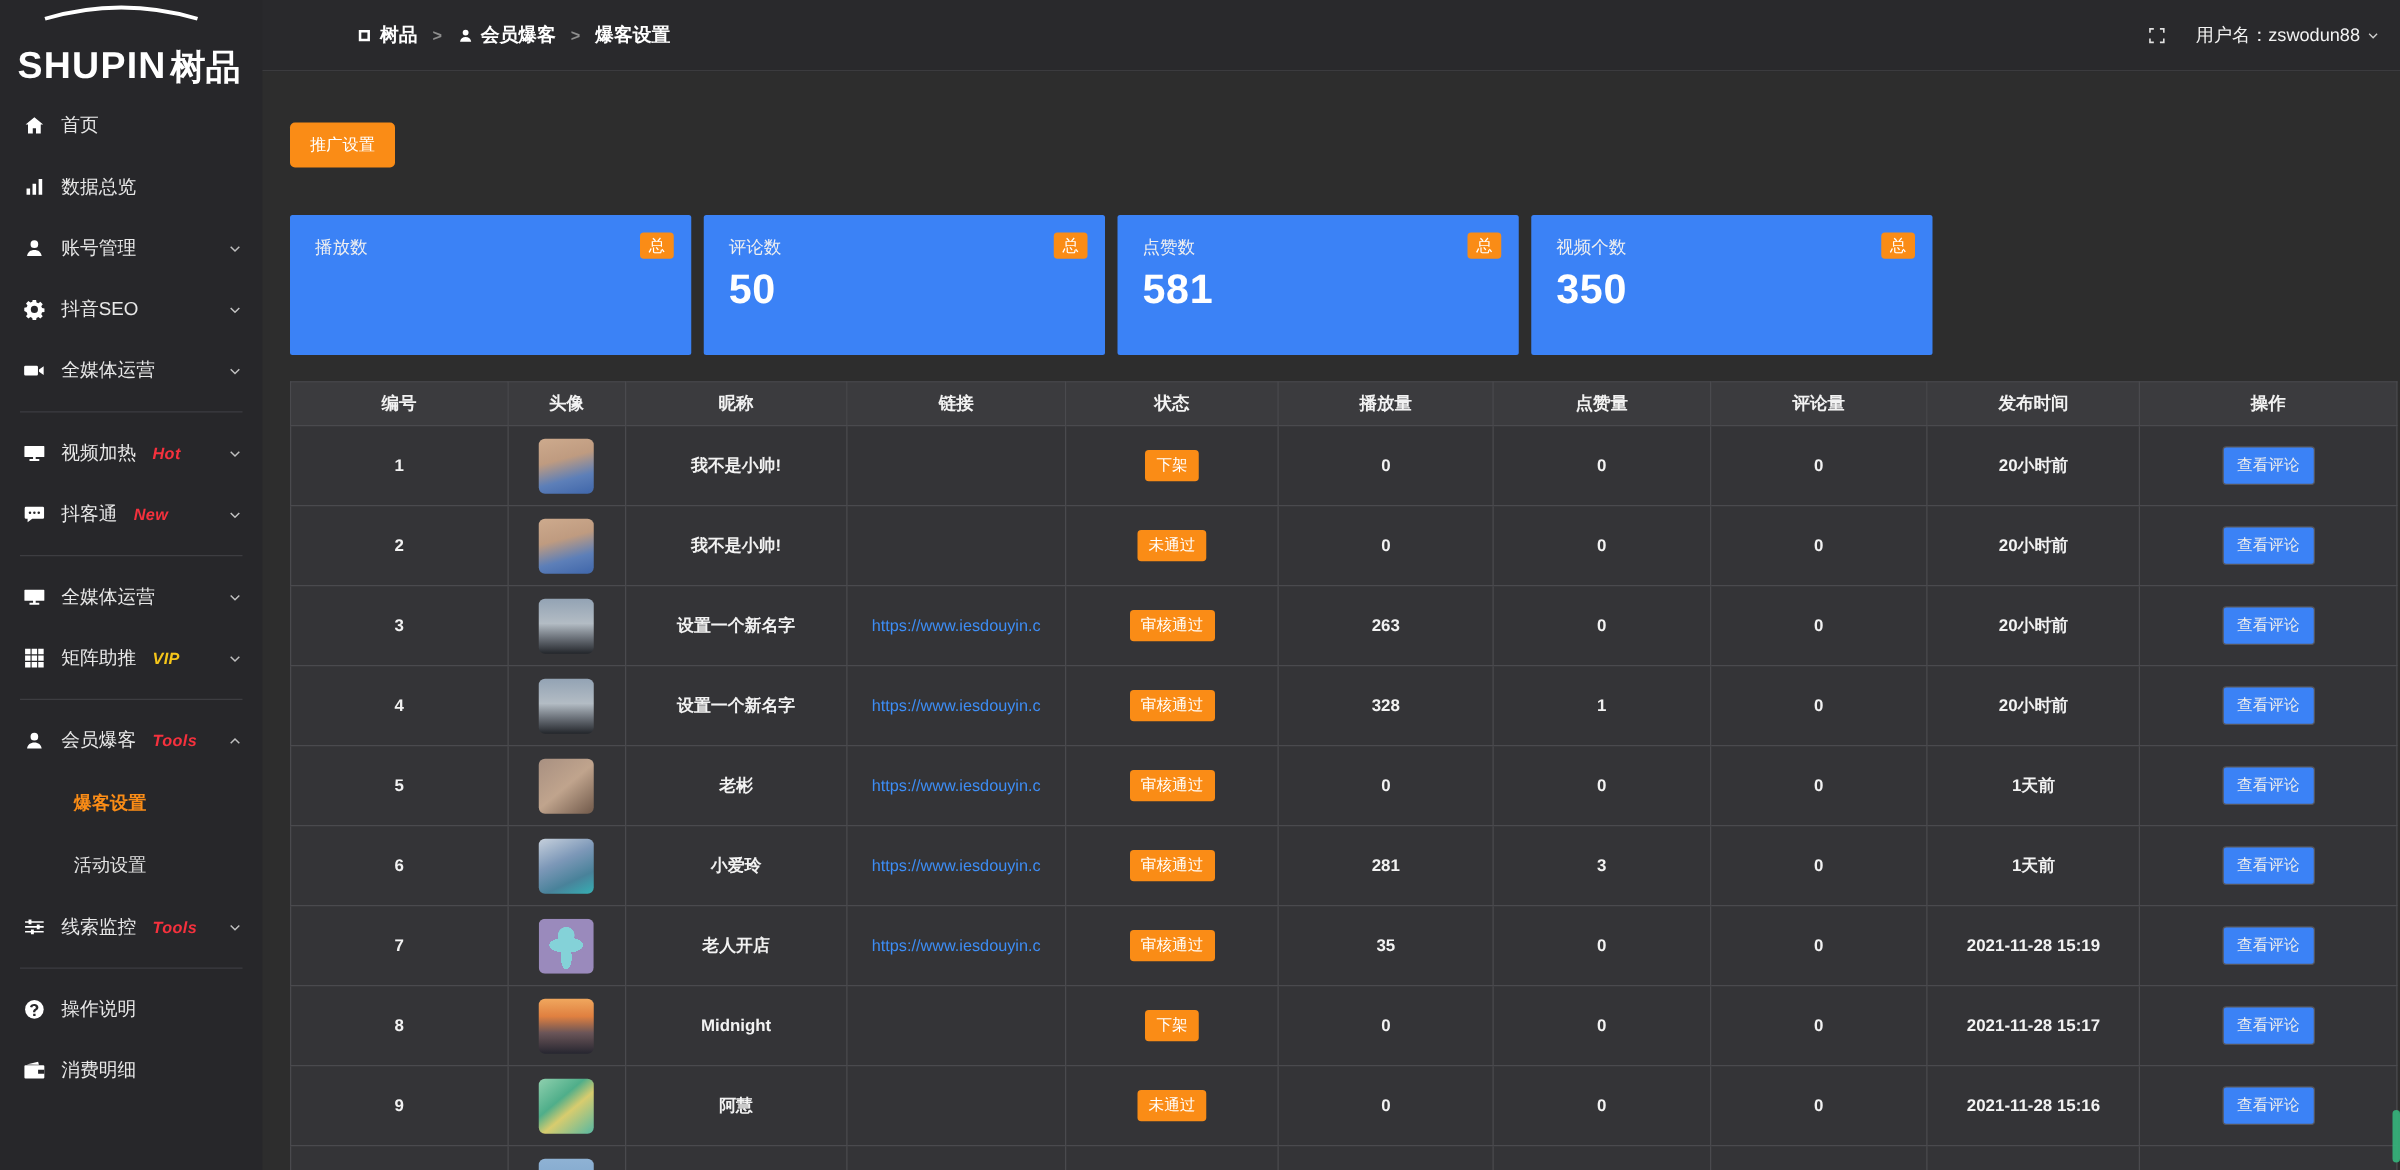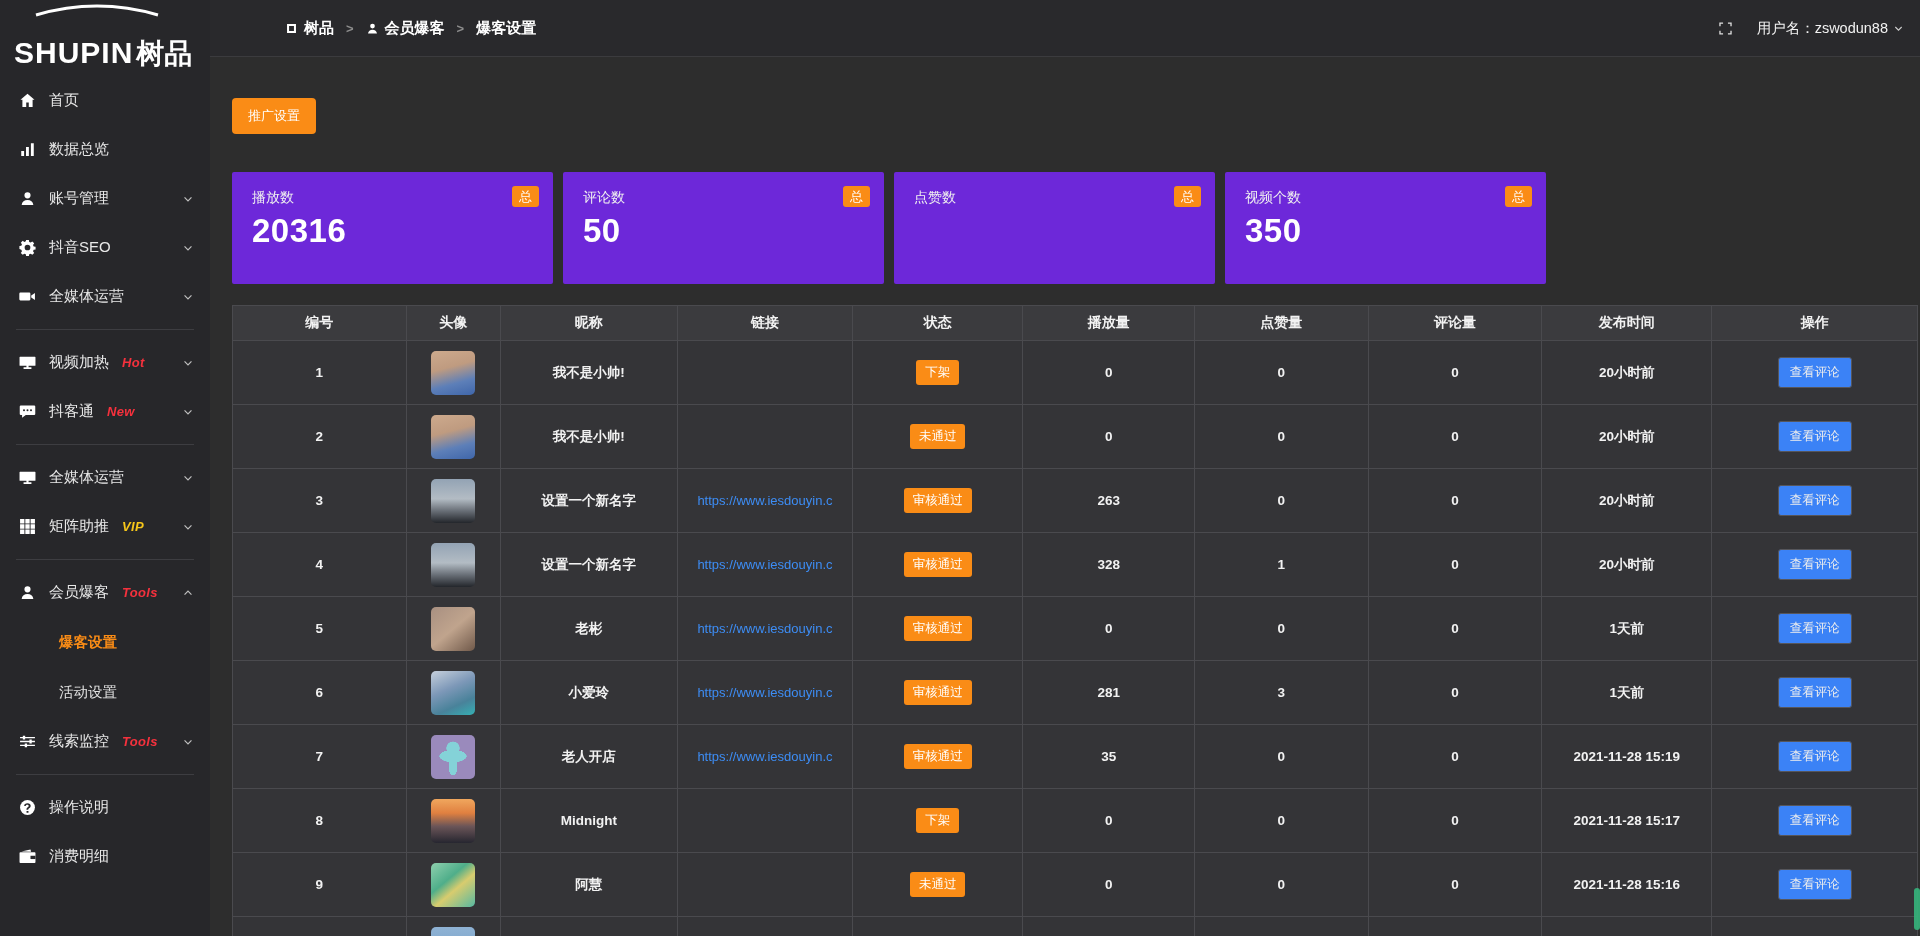--- a/index.html
+++ b/index.html
@@ -34,21 +34,21 @@
   .bc-sep{color:#8d8d8d;margin:0 12px;font-size:13px;font-weight:700;}
   .topbar-right{margin-left:auto;display:flex;align-items:center;font-size:14.5px;color:#f2f2f2;}
   .fs-icon{width:15px;height:15px;color:#e0e0e0;margin-right:24px;cursor:pointer;}
   .user-name{cursor:pointer;}
   .caret-icon{width:11px;height:11px;margin-left:5px;color:#cfcfcf;cursor:pointer;}
 
   
   .content{flex:1;padding:0 2px 0 22px;overflow:hidden;background:#2d2d2d;}
   .promo-btn{margin-top:41px;background:#fa8c16;color:#fff;border:none;border-radius:4px;font-size:13px;padding:9px 16px;cursor:pointer;font-family:inherit;display:block;}
   .cards{margin-top:38px;display:flex;gap:10px;width:1314px;}
-  .card{flex:1;background:#6d28d9;height:112px;box-sizing:border-box;position:relative;padding:17px 20px;border-radius:2px;}
+  .card{flex:1;background:#3b82f6;height:112px;box-sizing:border-box;position:relative;padding:17px 20px;border-radius:2px;}
   .card-label{font-size:14px;color:#f0f0f0;}
   .card-value{font-size:33px;font-weight:700;color:#fff;margin-top:5px;letter-spacing:.5px;}
   .card-badge{position:absolute;top:14px;right:14px;background:#fa8c16;color:#fff;font-size:13px;padding:4px 7px;border-radius:3px;line-height:1;}
 
   
   .table-wrap{margin-top:21px;}
   table{width:100%;border-collapse:collapse;table-layout:fixed;background:#343437;}
   th,td{border:1px solid #4a4a4e;padding:0 6px;text-align:center;overflow:hidden;}
   th{background:#3b3b3e;height:34px;font-size:14px;font-weight:700;color:#f2f2f2;}
   td{height:63px;font-size:13.5px;font-weight:600;color:#f2f2f2;}
@@ -298,30 +298,30 @@
             </svg>
           </span>
       </div>
     </header>
 
     <div class="content">
       <button class="promo-btn">推广设置</button>
       <div class="cards" id="stat-cards">
           <div class="card">
             <div class="card-label">播放数</div>
-            <div class="card-value">20316</div>
             <span class="card-badge">总</span>
           </div>
           <div class="card">
             <div class="card-label">评论数</div>
             <div class="card-value">50</div>
             <span class="card-badge">总</span>
           </div>
           <div class="card">
             <div class="card-label">点赞数</div>
+            <div class="card-value">581</div>
             <span class="card-badge">总</span>
           </div>
           <div class="card">
             <div class="card-label">视频个数</div>
             <div class="card-value">350</div>
             <span class="card-badge">总</span>
           </div>
         </div>
       <div class="table-wrap">
         <table id="data-table">

